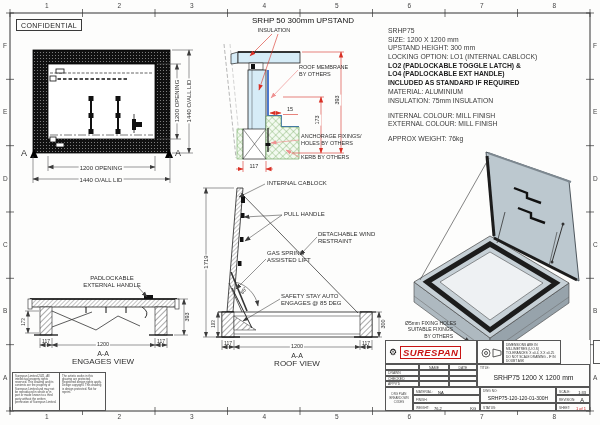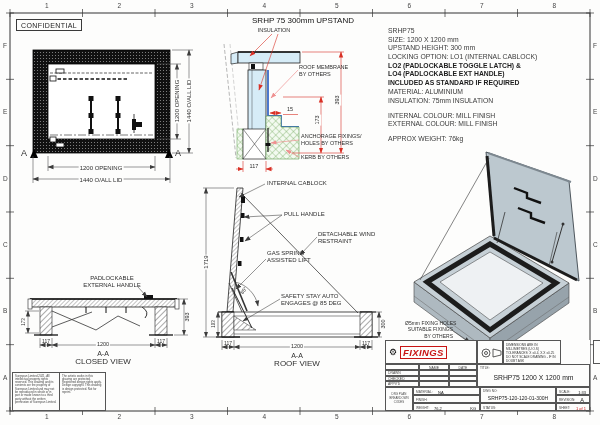--- a/index.html
+++ b/index.html
@@ -304,21 +304,21 @@
     <line x1="549" y1="266" x2="557" y2="232" stroke="#333" stroke-width="0.6"></line>
     <circle cx="552" cy="262" r="1.5" fill="#333"></circle>
         <circle cx="563" cy="224" r="1.5" fill="#333"></circle>
     <line x1="497" y1="243" x2="505" y2="212" stroke="#333" stroke-width="0.8"></line>
     <line x1="489" y1="158" x2="420" y2="280" stroke="#333" stroke-width="0.6"></line>
     <line x1="453" y1="331" x2="470" y2="342" stroke="#444" stroke-width="0.5" marker-end="url(#mb)"></line>
   </g>
 </svg>
 
 <div id="confidential" class="lbl">CONFIDENTIAL</div>
-<span class="lbl c f8" style="left:303px;top:17px;color:#111;">SRHP 75 300mm UPSTAND</span>
+<span class="lbl c f8" style="left:303px;top:17px;color:#111;">SRHP 50 300mm UPSTAND</span>
 
 <div id="spec">
   <div>SRHP75</div>
   <div>SIZE: 1200 X 1200 mm</div>
   <div>UPSTAND HEIGHT: 300 mm</div>
   <div>LOCKING OPTION: LO1 (INTERNAL CABLOCK)</div>
   <div class="b">LO2 (PADLOCKABLE TOGGLE LATCH) &amp;</div>
   <div class="b">LO4 (PADLOCKABLE EXT HANDLE)</div>
   <div class="b">INCLUDED AS STANDARD IF REQUIRED</div>
   <div>MATERIAL: ALUMINIUM</div>
@@ -365,33 +365,33 @@
 <span class="lbl c f8" style="left:297px;top:360px;">ROOF VIEW</span>
 
 <span class="lbl c f6" style="left:112px;top:275px;">PADLOCKABLE</span>
 <span class="lbl c f6" style="left:112px;top:282px;">EXTERNAL HANDLE</span>
 <span class="lbl v f45 bg" style="left:24px;top:322px;">173</span>
 <span class="lbl v f55 bg" style="left:188px;top:317px;">393</span>
 <span class="lbl c f5" style="left:46px;top:339px;">117</span>
 <span class="lbl c f55 bg" style="left:103px;top:341.5px;">1200</span>
 <span class="lbl c f5" style="left:161px;top:339px;">117</span>
 <span class="lbl c f7" style="left:103px;top:350px;">A-A</span>
-<span class="lbl c f8" style="left:103px;top:358px;">CLOSED VIEW</span>
+<span class="lbl c f8" style="left:103px;top:358px;">ENGAGES VIEW</span>
 
 <div class="lbl" style="left:405px;top:320px;width:48px;text-align:right;font-size:5px;line-height:1.25;">
   <div>Ø5mm FIXING HOLES</div>
   <div>SUITABLE FIXINGS</div>
   <div>BY OTHERS</div>
 </div>
 
 <div id="tb">
 
   <div class="cell" style="left:0;top:0;width:92px;height:24px;">
     <span style="position:absolute;left:3px;top:6px;font-size:9px;">⚙</span>
-    <span id="brand" style="position:absolute;left:14px;top:5px;">FIXINGS</span>
+    <span id="brand" style="position:absolute;left:14px;top:5px;">SURESPAN</span>
   </div>
   <div class="cell" style="left:92px;top:0;width:26px;height:24px;">
     <svg width="26" height="24">
       <circle cx="8" cy="12" r="4" fill="none" stroke="#333" stroke-width="0.8"></circle>
       <circle cx="8" cy="12" r="1.5" fill="none" stroke="#333" stroke-width="0.8"></circle>
       <polygon points="15,8 23,10 23,14 15,16" fill="none" stroke="#333" stroke-width="0.8"></polygon>
     </svg>
   </div>
   <div class="cell" style="left:118px;top:0;width:58px;height:24px;padding:2px;">
     <div class="tiny">DIMENSIONS ARE IN MILLIMETRES (U.O.S)</div>

